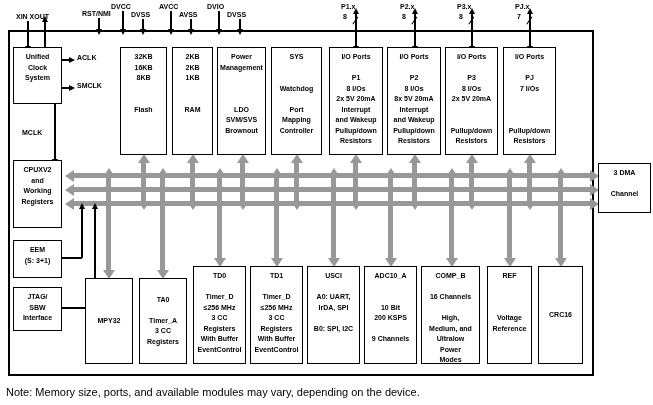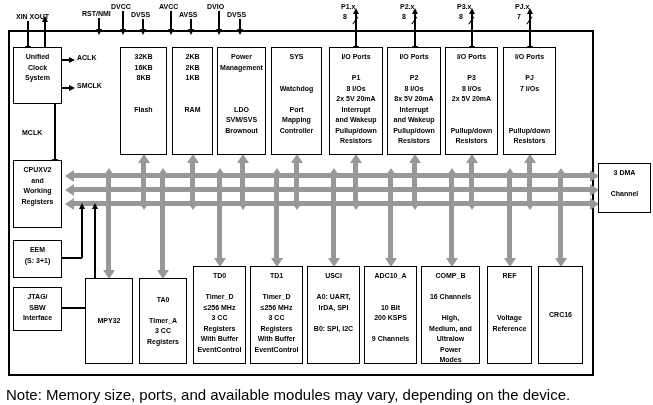--- a/index.html
+++ b/index.html
@@ -38,21 +38,21 @@
   .arr-d::after { content:""; position:absolute; bottom:-5px; left:-2.4px; width:0; height:0;
                   border:3px solid transparent; border-top:6px solid #000; border-bottom:none; }
   .arr-u::before { content:""; position:absolute; top:-5px; left:-2.4px; width:0; height:0;
                   border:3px solid transparent; border-bottom:6px solid #000; border-top:none; }
   .arr-r::after { content:""; position:absolute; right:-5px; top:-2.4px; width:0; height:0;
                   border:3px solid transparent; border-left:6px solid #000; border-right:none; }
 
   .lbl { position:absolute; font-size:7px; font-weight:bold; white-space:nowrap; z-index:6; }
   .slash { position:absolute; width:9px; height:1.4px; background:#000;
            transform:rotate(-55deg); z-index:6; }
-  .note { position:absolute; left:6px; top:386px; font-size:15px; font-weight:normal; }
+  .note { position:absolute; left:6px; top:386px; font-size:11px; font-weight:normal; }
 </style>
 </head>
 <body>
 
 <div class="stage">
 
   <div class="mainbox"></div>
 
   <div class="lbl" style="left:16px;top:13px">XIN XOUT</div>
   <div class="tv arr-d" style="left:27px;top:21px;height:26px"></div>

